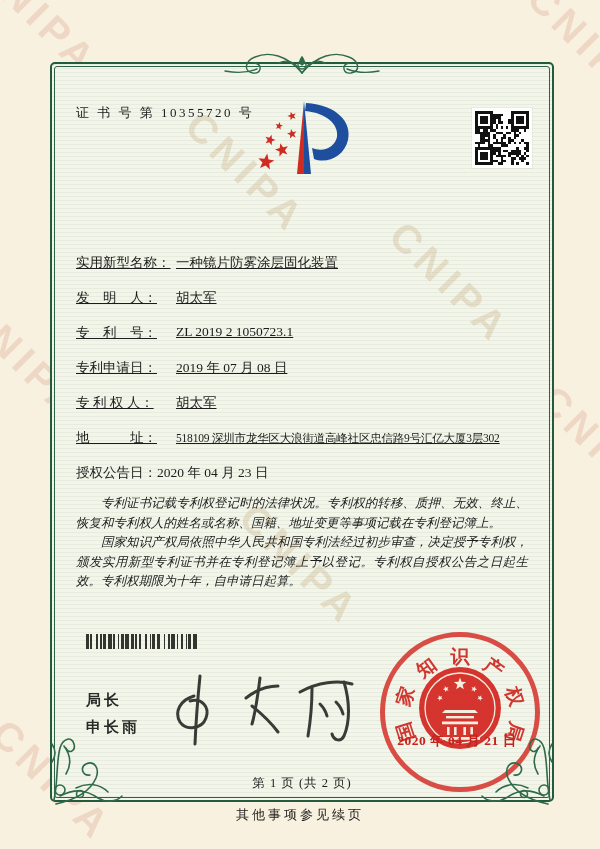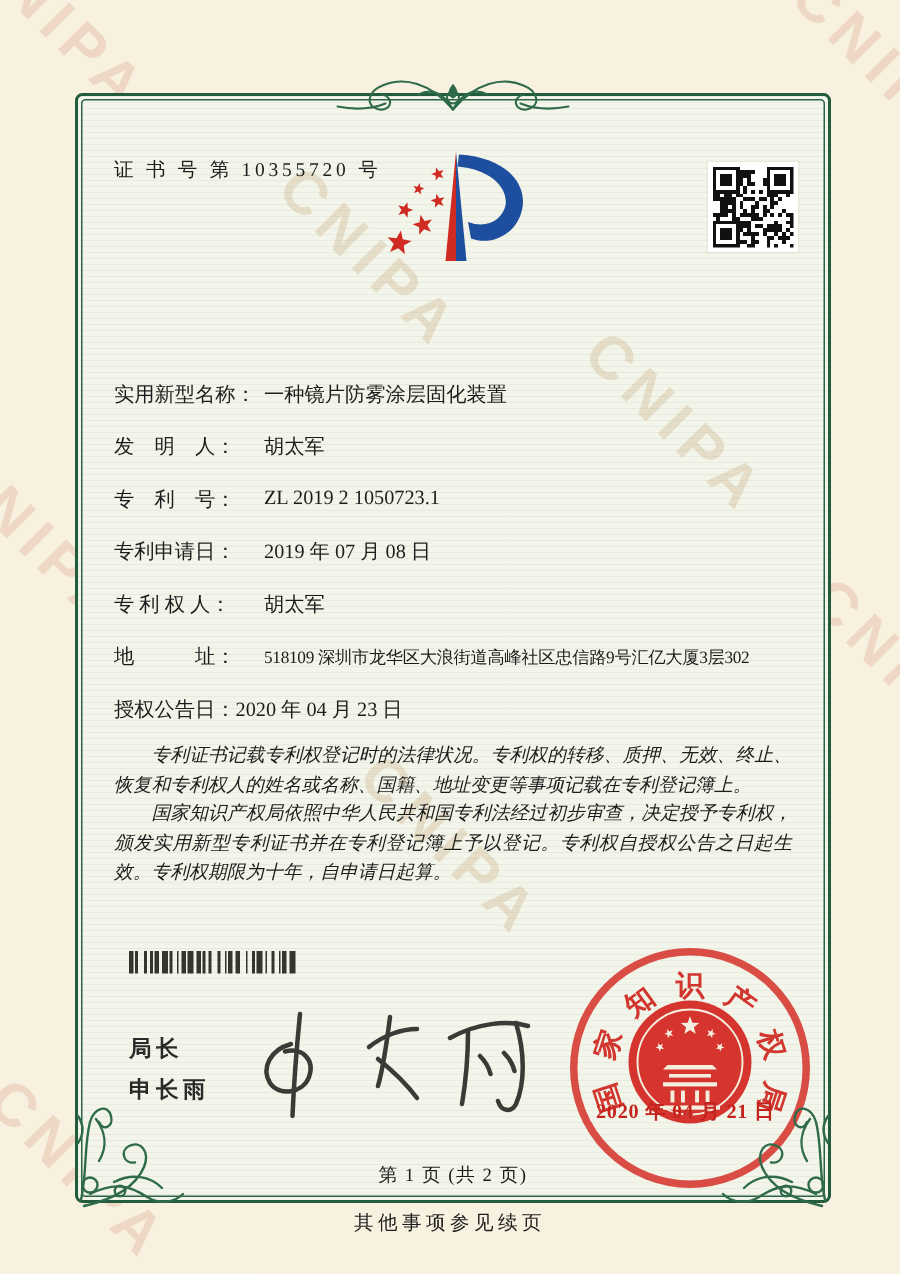--- a/index.html
+++ b/index.html
@@ -38,21 +38,21 @@
   
   .cert-no{position:absolute;left:24px;top:40px;font-size:13px;letter-spacing:2.5px;}
   .logo{position:absolute;left:50%;top:32px;transform:translateX(-50%);}
   .qr{position:absolute;right:20px;top:44px;width:54px;height:54px;background:#fff;padding:3px;box-shadow:0 0 0 1px rgba(0,0,0,.04);}
   .title{
     position:absolute;left:0;right:0;top:116px;text-align:center;
     font-size:30px;font-weight:bold;letter-spacing:9px;
   }
   
   .fields{position:absolute;left:24px;right:24px;top:190px;}
-  .field-row{display:flex;height:35px;font-size:13.5px;align-items:flex-start;}
+  .field-row{display:flex;height:35px;font-size:13.5px;align-items:flex-start;text-decoration:underline;}
   .field-label{flex:none;width:100px;white-space:pre;}
   .field-value{white-space:nowrap;}
   .field-row.condensed .field-value{font-size:11.5px;letter-spacing:-.2px;padding-top:2px;}
   .grant-row{display:flex;font-size:13.5px;}
   .grant-pair{display:flex;}
   .grant-pair.first{width:258px;flex:none;text-align:center;}
   
   .paragraphs{
     position:absolute;left:24px;right:24px;top:430px;
     font-size:12.5px;line-height:19.5px;text-align:justify;font-style:italic;

